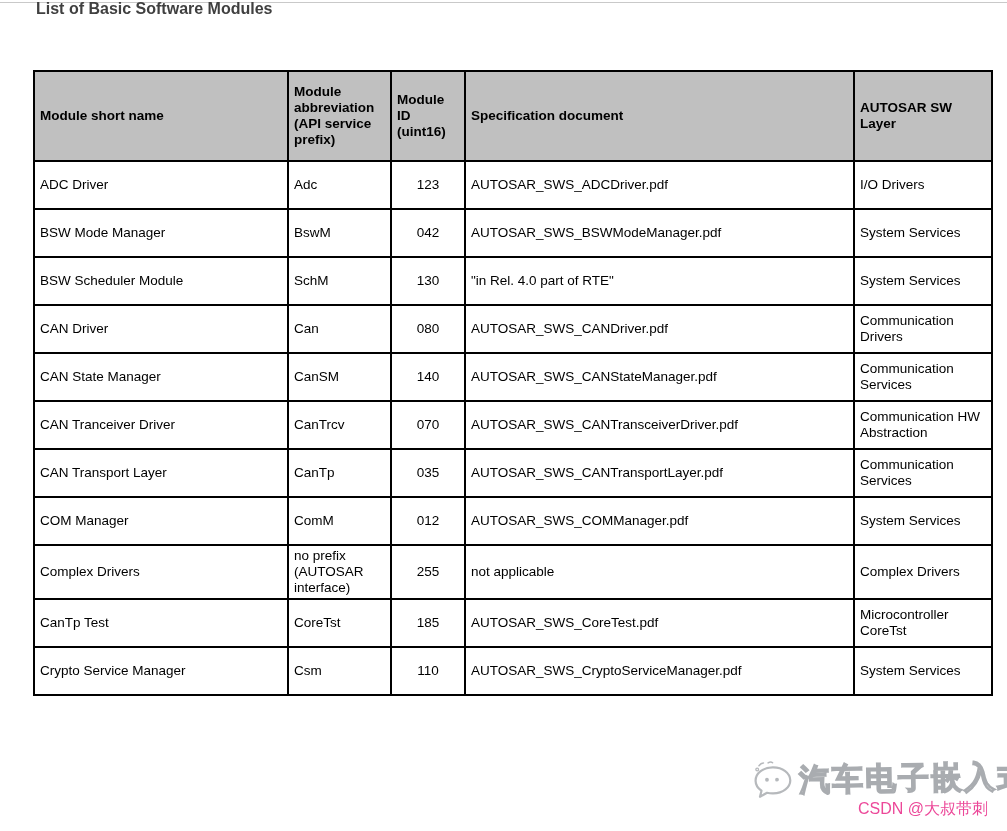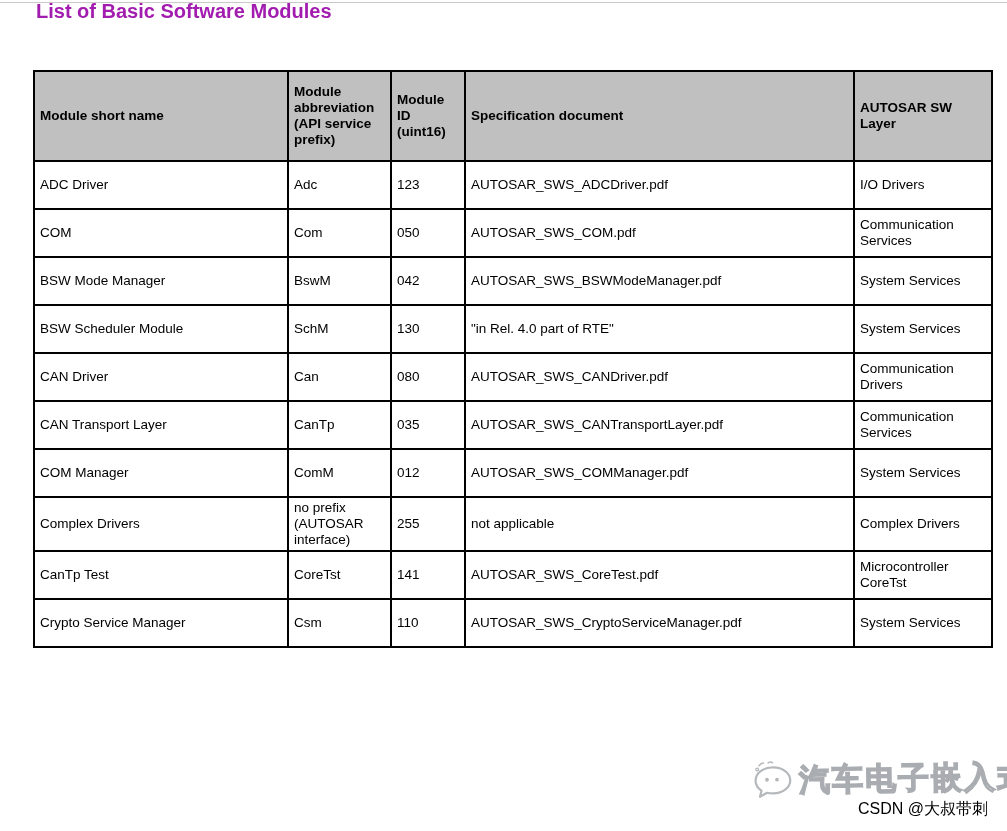--- a/index.html
+++ b/index.html
@@ -8,21 +8,21 @@
     background:#ffffff;
     font-family:"Liberation Sans", sans-serif;
     color:#000;
   }
   .top-rule {
     position:absolute; top:2px; left:0; width:1007px; height:1px;
     background:#c9c9c9;
   }
   h1.page-title {
     position:absolute; left:36px; top:0px; margin:0;
-    font-size:20px; font-weight:bold; color:#a21caf;
+    font-size:16px; font-weight:bold; color:#404040;
     font-family:"Liberation Sans", sans-serif;
     text-align:center;
   }
   table.bsw {
     position:absolute; left:33px; top:70px; width:958px;
     border-collapse:collapse; table-layout:fixed;
   }
   .bsw th, .bsw td {
     border:2px solid #000;
     font-size:13.5px; line-height:16px;
@@ -31,36 +31,36 @@
     text-align:left;
     overflow:hidden;
     word-wrap:break-word;
   }
   .bsw thead th {
     background:#c0c0c0;
     height:84px;
     font-weight:bold;
   }
   .bsw tbody td { height:42px; background:#fff; }
-  .bsw tbody td.num { }
+  .bsw tbody td.num { text-align:center; }
   .watermark {
     position:absolute; left:750px; top:758px;
     display:flex; align-items:center; gap:5px;
     z-index:5; pointer-events:none;
     transform:rotate(-1deg);
   }
   .wm-logo { width:44px; height:42px; flex:0 0 auto; opacity:0.85; }
   .wm-text {
     font-size:31px; font-weight:bold; letter-spacing:2px; white-space:nowrap;
     color:rgba(168,171,175,0.22);
     -webkit-text-stroke:1.4px #a9acb0;
   }
   .credit {
     position:absolute; left:858px; top:799px; z-index:5;
-    font-size:16px; color:#000000; white-space:nowrap; pointer-events:none;
+    font-size:16px; color:#ec4899; white-space:nowrap; pointer-events:none;
   }
 </style>
 </head>
 <body>
 
 <div class="top-rule"></div>
 
 <h1 class="page-title">List of Basic Software Modules</h1>
 
 <table class="bsw">
@@ -82,46 +82,53 @@
   </thead>
   <tbody>
       <tr>
         <td>ADC Driver</td>
         <td>Adc</td>
         <td class="num">123</td>
         <td>AUTOSAR_SWS_ADCDriver.pdf</td>
         <td>I/O Drivers</td>
       </tr>
       <tr>
-        <td>COM</td>
-        <td>Com</td>
-        <td class="num">050</td>
-        <td>AUTOSAR_SWS_COM.pdf</td>
-        <td>Communication Services</td>
-      </tr>
-      <tr>
         <td>BSW Mode Manager</td>
         <td>BswM</td>
         <td class="num">042</td>
         <td>AUTOSAR_SWS_BSWModeManager.pdf</td>
         <td>System Services</td>
       </tr>
       <tr>
         <td>BSW Scheduler Module</td>
         <td>SchM</td>
         <td class="num">130</td>
         <td>"in Rel. 4.0 part of RTE"</td>
         <td>System Services</td>
       </tr>
       <tr>
         <td>CAN Driver</td>
         <td>Can</td>
         <td class="num">080</td>
         <td>AUTOSAR_SWS_CANDriver.pdf</td>
         <td>Communication Drivers</td>
+      </tr>
+      <tr>
+        <td>CAN State Manager</td>
+        <td>CanSM</td>
+        <td class="num">140</td>
+        <td>AUTOSAR_SWS_CANStateManager.pdf</td>
+        <td>Communication Services</td>
+      </tr>
+      <tr>
+        <td>CAN Tranceiver Driver</td>
+        <td>CanTrcv</td>
+        <td class="num">070</td>
+        <td>AUTOSAR_SWS_CANTransceiverDriver.pdf</td>
+        <td>Communication HW Abstraction</td>
       </tr>
       <tr>
         <td>CAN Transport Layer</td>
         <td>CanTp</td>
         <td class="num">035</td>
         <td>AUTOSAR_SWS_CANTransportLayer.pdf</td>
         <td>Communication Services</td>
       </tr>
       <tr>
         <td>COM Manager</td>
@@ -133,21 +140,21 @@
       <tr>
         <td>Complex Drivers</td>
         <td>no prefix (AUTOSAR interface)</td>
         <td class="num">255</td>
         <td>not applicable</td>
         <td>Complex Drivers</td>
       </tr>
       <tr>
         <td>CanTp Test</td>
         <td>CoreTst</td>
-        <td class="num">141</td>
+        <td class="num">185</td>
         <td>AUTOSAR_SWS_CoreTest.pdf</td>
         <td>Microcontroller CoreTst</td>
       </tr>
       <tr>
         <td>Crypto Service Manager</td>
         <td>Csm</td>
         <td class="num">110</td>
         <td>AUTOSAR_SWS_CryptoServiceManager.pdf</td>
         <td>System Services</td>
       </tr>

